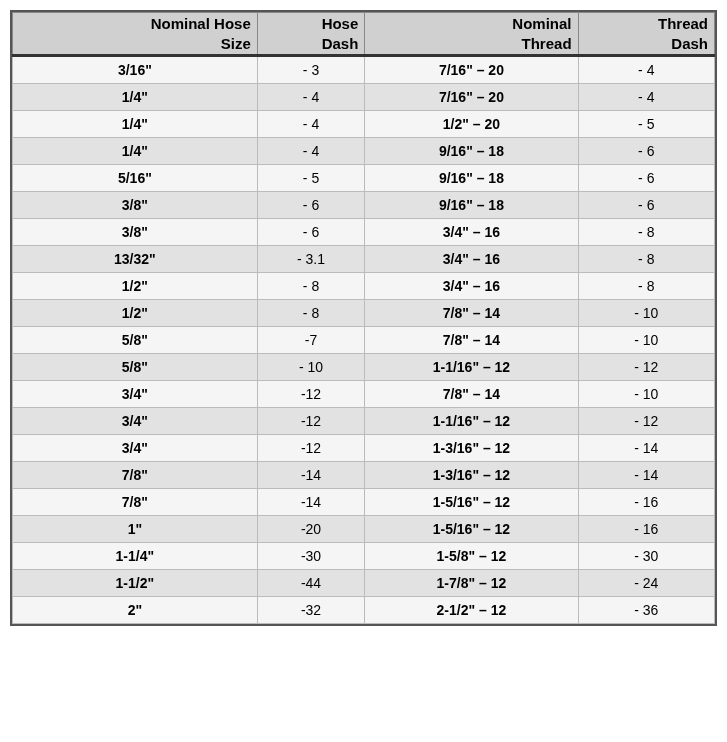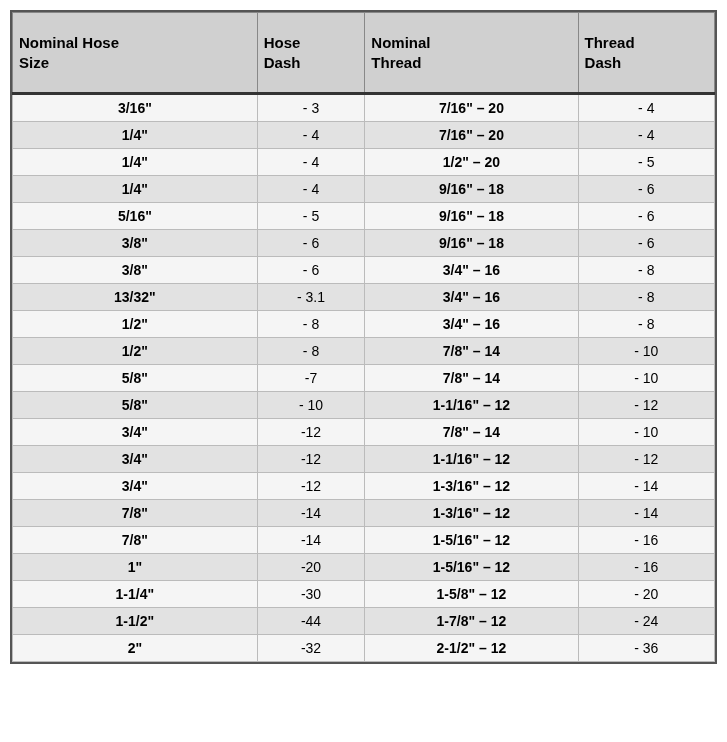--- a/index.html
+++ b/index.html
@@ -15,22 +15,22 @@
       border: 2px solid #555;
       width: 707px;
     }
     table {
       width: 100%;
       border-collapse: collapse;
     }
     thead tr th {
       background: #d0d0d0;
       border: 1px solid #888;
-      padding: 20px 6px;
-      text-align: left;
+      padding: 1px 6px;
+      text-align: right;
       font-weight: bold;
       font-size: 15px;
       line-height: 1.3;
     }
     thead tr {
       border-bottom: 3px solid #333;
     }
     tbody tr:nth-child(odd) {
       background: #f5f5f5;
     }
@@ -173,21 +173,21 @@
         <tr>
           <td>1"</td>
           <td>-20</td>
           <td>1-5/16" – 12</td>
           <td>- 16</td>
         </tr>
         <tr>
           <td>1-1/4"</td>
           <td>-30</td>
           <td>1-5/8" – 12</td>
-          <td>- 20</td>
+          <td>- 30</td>
         </tr>
         <tr>
           <td>1-1/2"</td>
           <td>-44</td>
           <td>1-7/8" – 12</td>
           <td>- 24</td>
         </tr>
         <tr>
           <td>2"</td>
           <td>-32</td>

